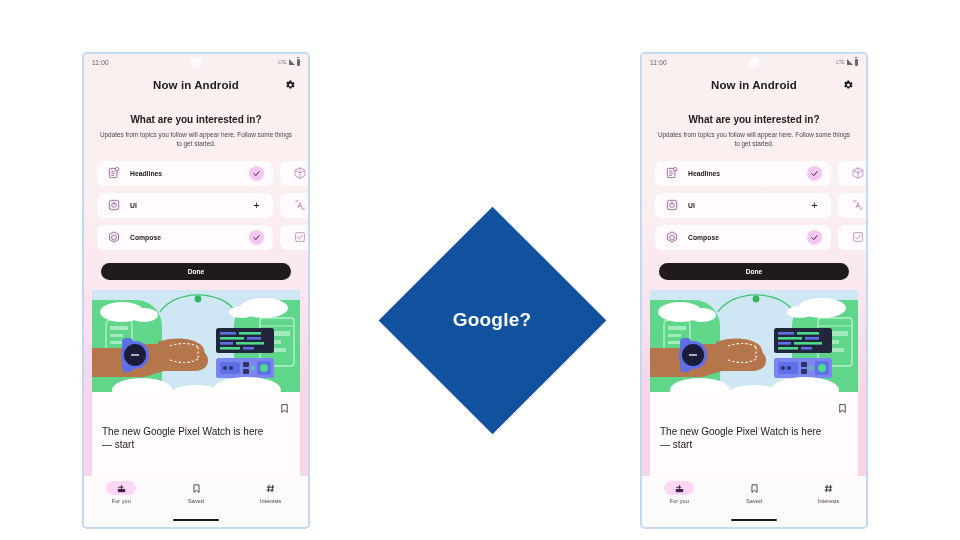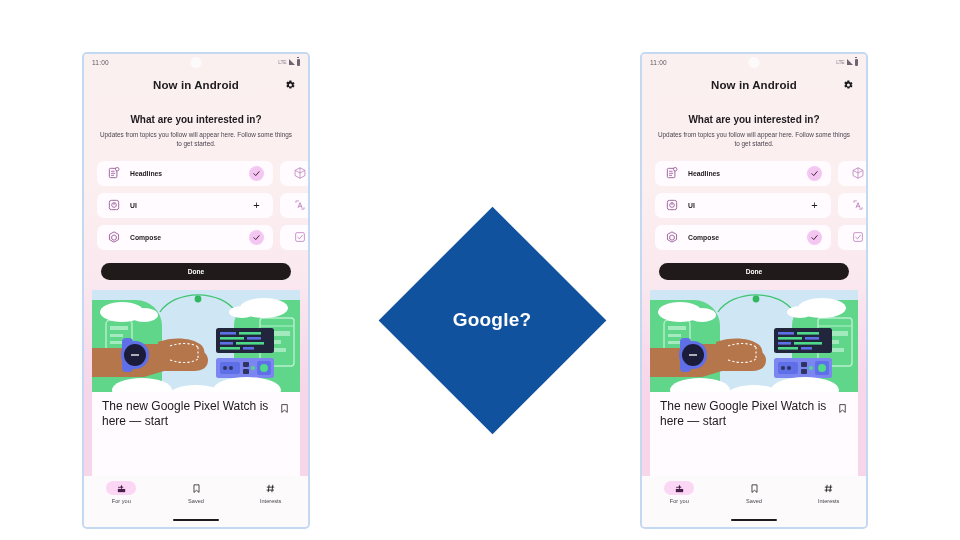--- a/index.html
+++ b/index.html
@@ -228,24 +228,25 @@
     background: #cfe6f5;
   }
   .card-text {
     flex: 0 0 auto;
     padding: 7px 10px 0 10px;
     display: flex;
     align-items: flex-start;
     gap: 6px;
   }
   .card-title {
-    font-size: 12px;
+    font-size: 10px;
     color: #1d1b1e;
     line-height: 1.3;
     flex: 1 1 auto;
+    margin-top: 26px;
   }
   .bookmark {
     flex: 0 0 auto;
     width: 11px; height: 13px;
     margin-top: 2px;
   }
 
   
   .botnav {
     flex: 0 0 auto;

